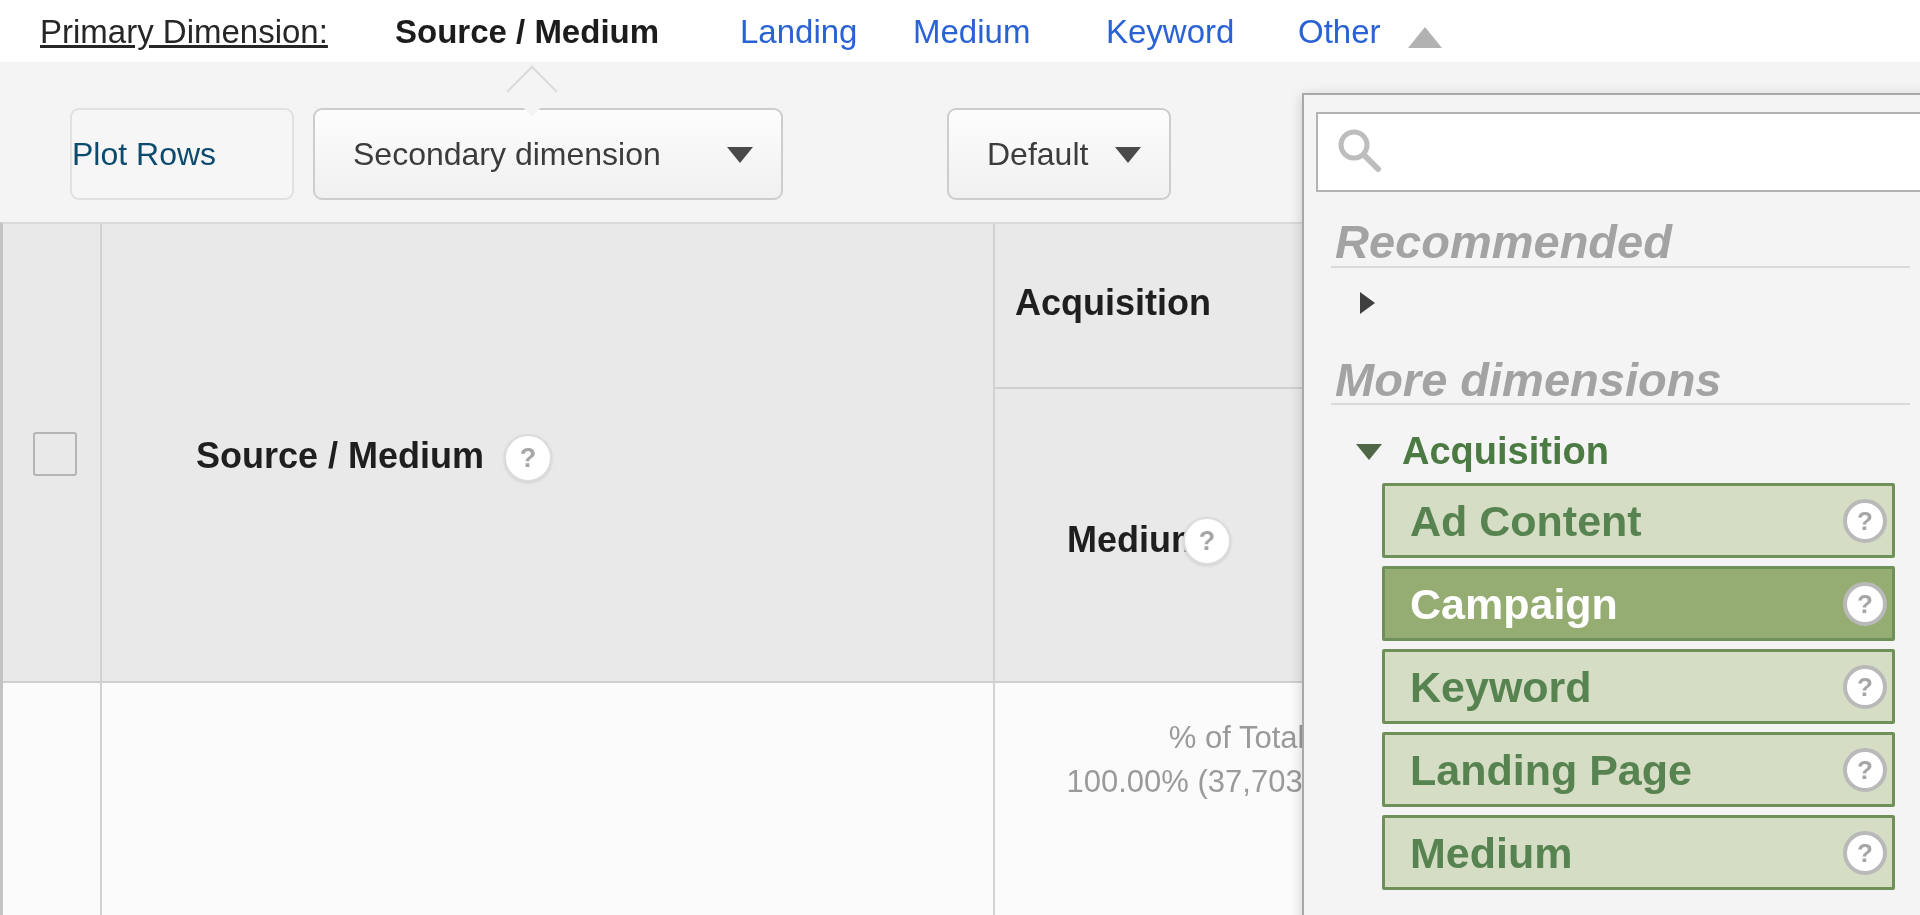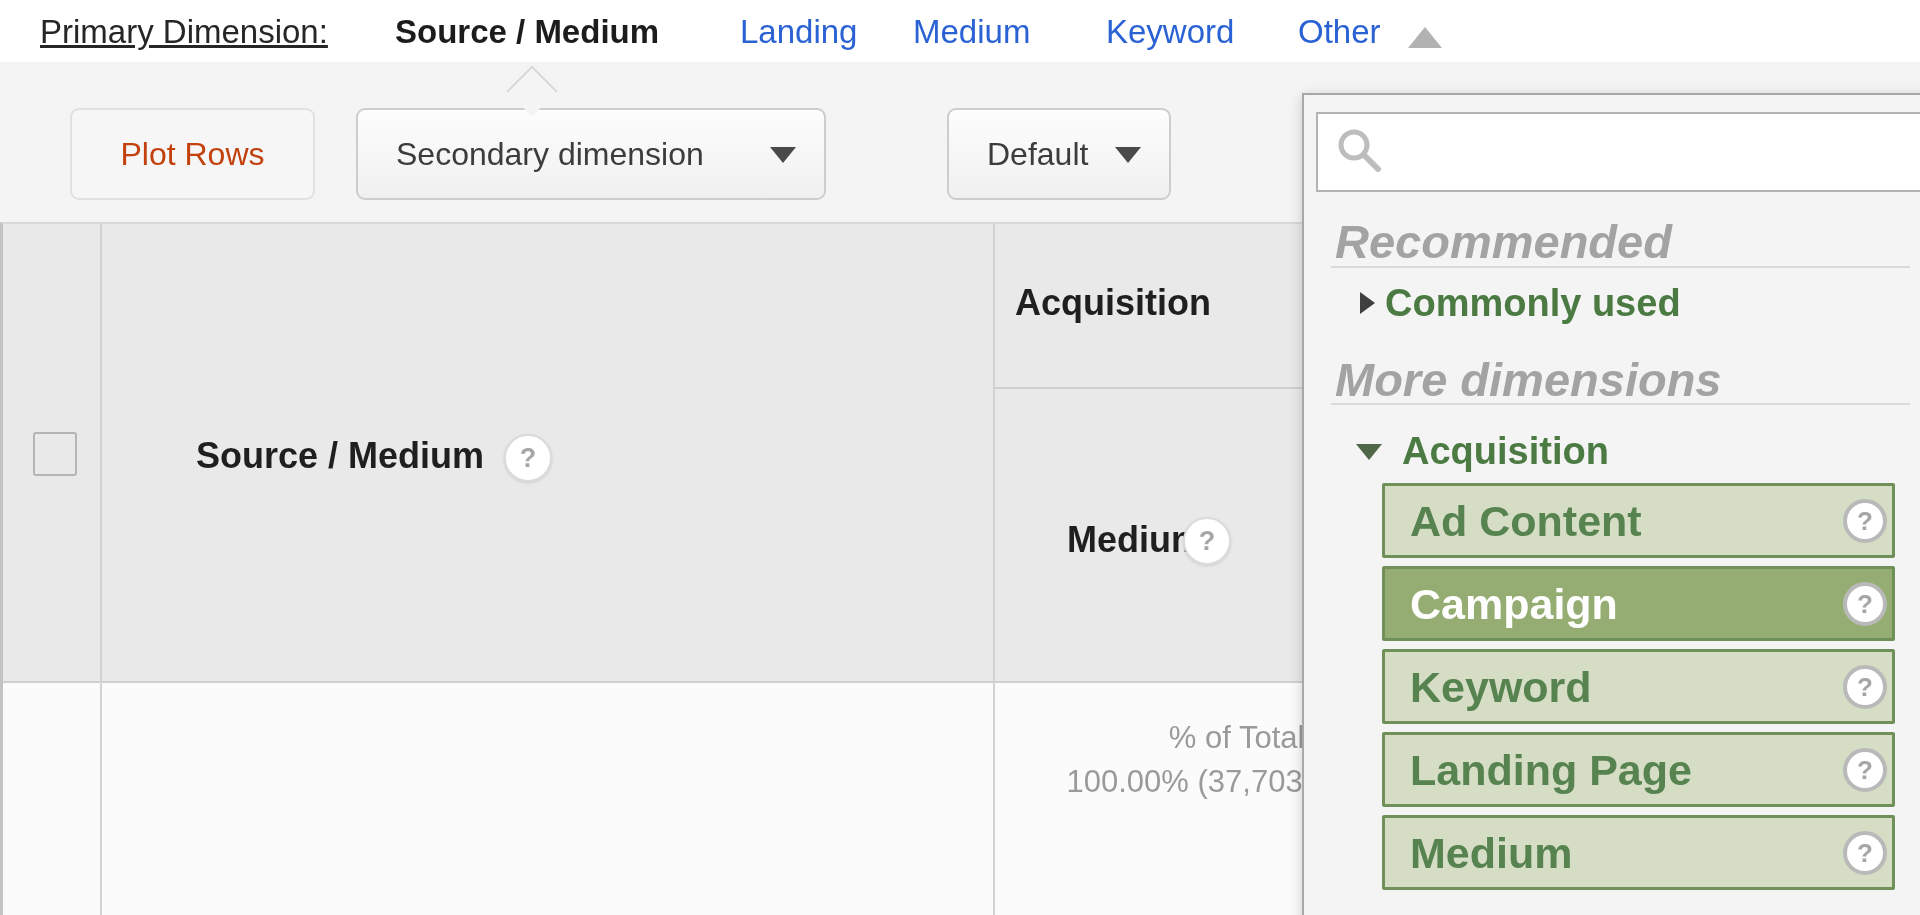--- a/index.html
+++ b/index.html
@@ -32,25 +32,25 @@
     border-left:17px solid transparent;border-right:17px solid transparent;
     border-bottom:21px solid #b2b2b2;}
 
   
   .notch{position:absolute;left:514px;top:73px;width:36px;height:36px;background:#f4f4f4;
     border-top:2px solid #d9d9d9;border-left:2px solid #d9d9d9;transform:rotate(45deg);z-index:4;}
 
   
   .toolbar{position:absolute;left:0;top:62px;width:1920px;height:160px;background:#f4f4f4;z-index:3;}
   .btn{position:absolute;top:46px;height:92px;border-radius:9px;font-size:32px;white-space:nowrap;}
-  .btn-disabled{left:70px;width:245px;background:#f6f6f6;border:2px solid #e1e1e1;
-    color:#c2410c;text-align:center;line-height:88px;}
+  .btn-disabled{left:70px;width:224px;background:#f6f6f6;border:2px solid #e1e1e1;
+    color:#0c4a6e;text-align:left;line-height:88px;}
   .btn-dd{background:linear-gradient(#fdfdfd,#f0f0f0);border:2px solid #cdcdcd;color:#3c3c3c;
     line-height:88px;padding-left:38px;cursor:pointer;}
-  .btn-secondary{left:313px;width:470px;margin-left:43px;}
+  .btn-secondary{left:313px;width:470px;}
   .btn-default{left:947px;width:224px;}
   .caret-down{position:absolute;right:28px;top:37px;width:0;height:0;
     border-left:13px solid transparent;border-right:13px solid transparent;
     border-top:16px solid #4a4a4a;}
   .sort-label{position:absolute;left:808px;top:46px;height:92px;line-height:92px;
     font-size:32px;color:#4a4a4a;}
 
   
   .gatable{position:absolute;left:0;top:222px;width:1920px;height:693px;background:#fbfbfb;
     border-left:3px solid #c3c3c3;border-top:2px solid #d9d9d9;z-index:1;}
@@ -157,21 +157,20 @@
   <input class="search" type="text" placeholder="" style="">
   <svg class="search-icon" viewBox="0 0 52 52">
     <circle cx="20" cy="20" r="13" fill="none" stroke="#bdbdbd" stroke-width="5"></circle>
     <line x1="30" y1="30" x2="44" y2="44" stroke="#bdbdbd" stroke-width="6" stroke-linecap="round"></line>
   </svg>
 
   <div class="sec-header sh-recommended">Recommended</div>
   <div class="pdivider pd1"></div>
 
   <span class="tri-right"></span>
-  <div class="green-row row-commonly">Commonly used</div>
 
   <div class="sec-header sh-more">More dimensions</div>
   <div class="pdivider pd2"></div>
 
   <span class="tri-down"></span>
   <div class="green-row row-acquisition">Acquisition</div>
 
   <div class="dim-item it0">
     <span class="item-label">Ad Content</span>
     <span class="qicon qitem">?</span>

